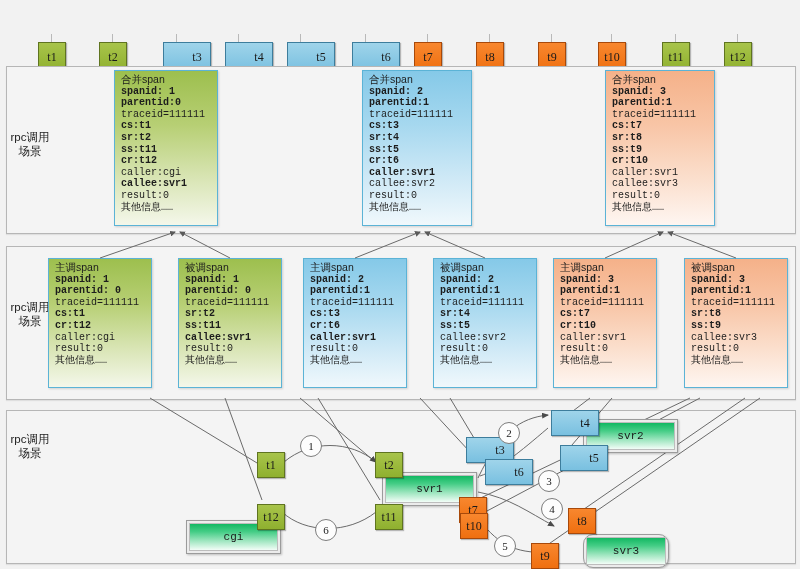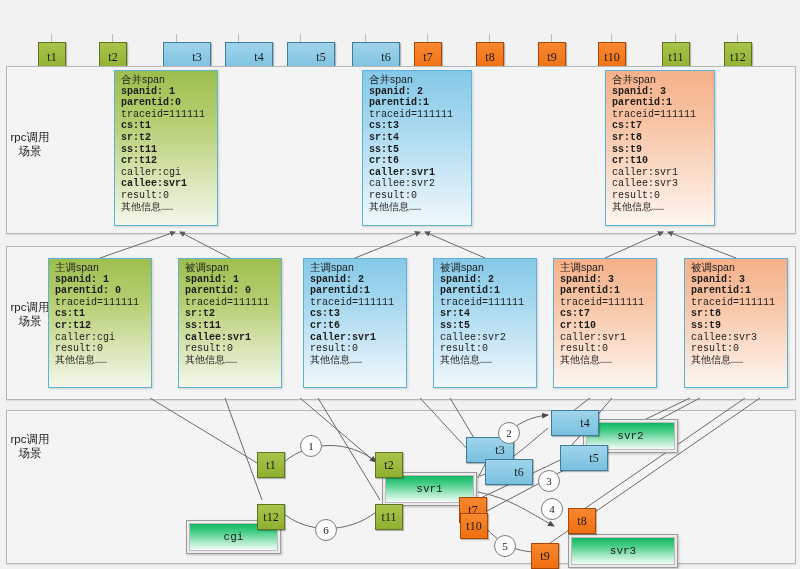--- a/index.html
+++ b/index.html
@@ -287,21 +287,21 @@
   <div id="rpc-nodes">
       <div class="node" style="left: 186px; top: 472px; width: 95px; margin-top: 48px;">
         <div class="node-inner">cgi</div>
       </div>
       <div class="node" style="left: 382px; top: 472px; width: 95px;">
         <div class="node-inner">svr1</div>
       </div>
       <div class="node" style="left: 583px; top: 419px; width: 95px;">
         <div class="node-inner">svr2</div>
       </div>
-      <div class="node" style="left: 568px; top: 534px; width: 110px;">
+      <div class="node" style="left: 583px; top: 534px; width: 86px; border-radius: 10px;">
         <div class="node-inner">svr3</div>
       </div>
     </div>
   <div id="rpc-marks">
       <div class="tmark tm-green" style="left: 257px; top: 452px; width: 26px; height: 24px;">t1</div>
       <div class="tmark tm-green" style="left: 257px; top: 504px; width: 26px; height: 24px;">t12</div>
       <div class="tmark tm-green" style="left: 375px; top: 452px; width: 26px; height: 24px;">t2</div>
       <div class="tmark tm-green" style="left: 375px; top: 504px; width: 26px; height: 24px;">t11</div>
       <div class="tmark tm-blue" style="left: 466px; top: 437px; width: 26px; height: 24px;">t3</div>
       <div class="tmark tm-blue" style="left: 485px; top: 459px; width: 26px; height: 24px;">t6</div>

